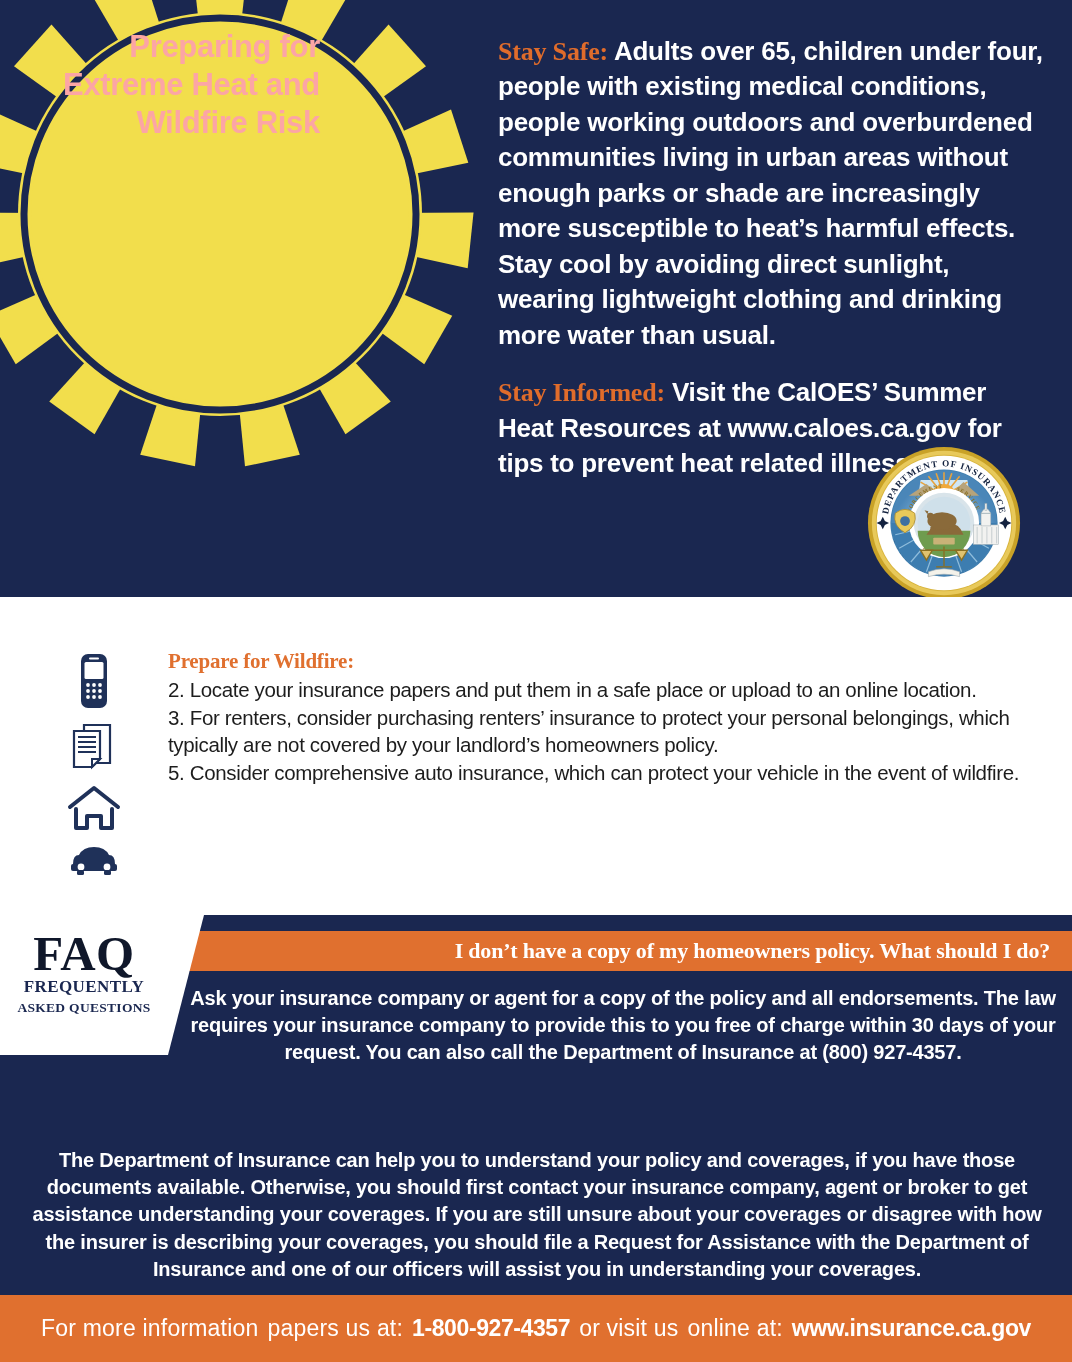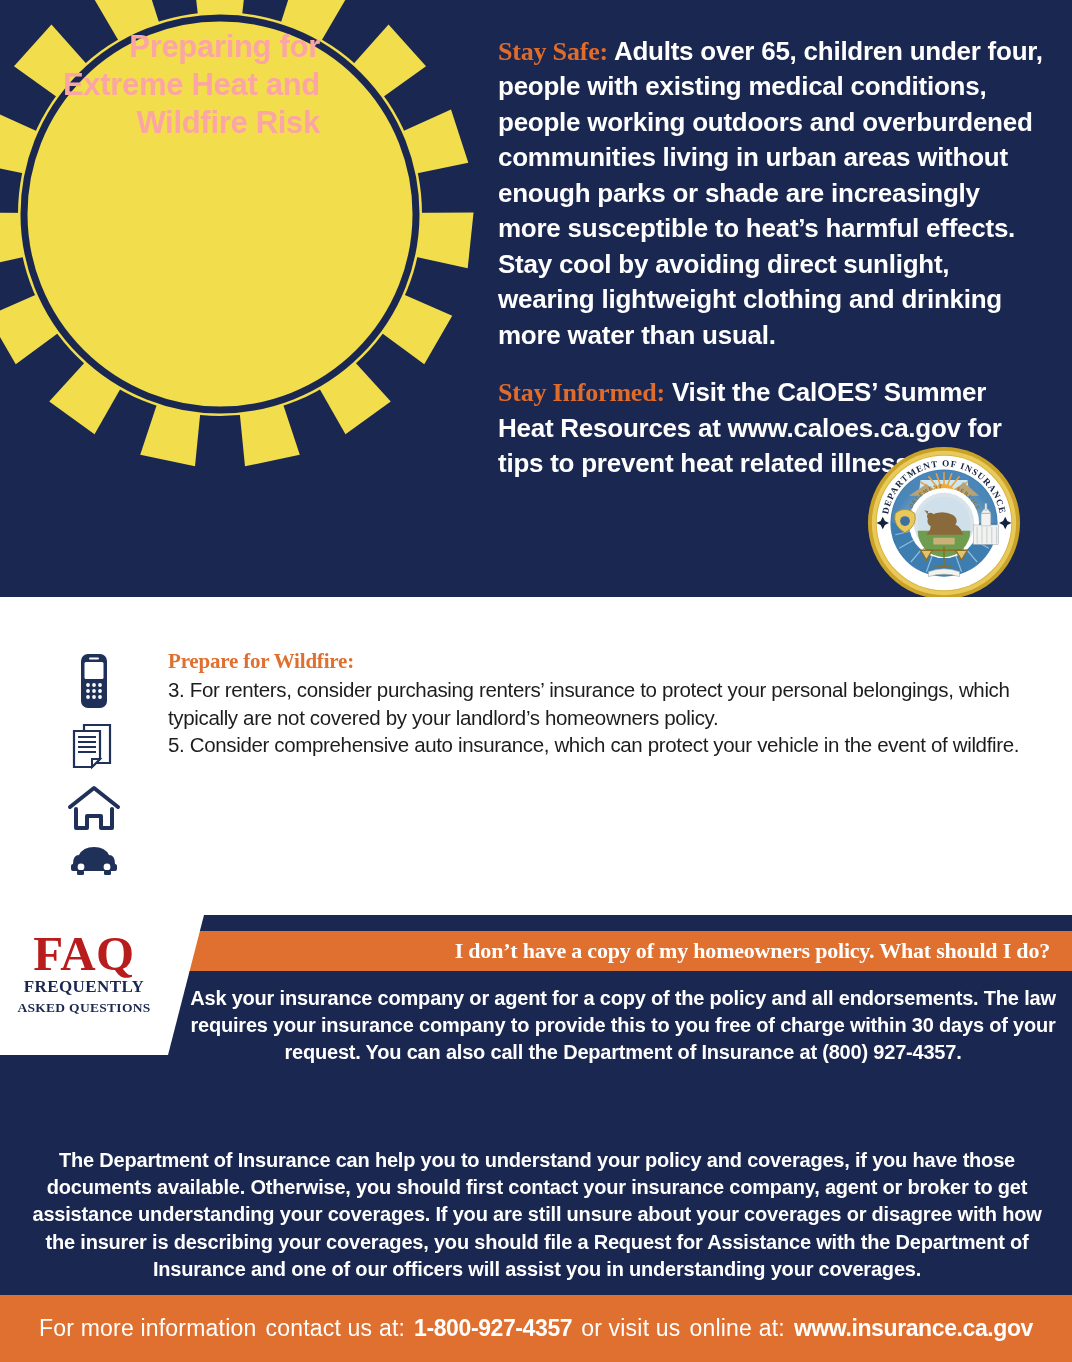--- a/index.html
+++ b/index.html
@@ -61,21 +61,21 @@
   
   .faq{position:absolute;left:0;top:915px;width:1072px;height:380px;background:#1a2750;}
 
   .faq-logo{
     position:absolute;left:0;top:0;width:204px;height:140px;background:#ffffff;
     clip-path:polygon(0 0, 204px 0, 168px 140px, 0 140px);
     z-index:3;
   }
   .faq-logo-inner{padding-top:15px;text-align:center;width:168px;}
   .faq-abbr{
-    font-family:"Liberation Serif", serif;font-weight:bold;color:#b91c1c;
+    font-family:"Liberation Serif", serif;font-weight:bold;color:#0f172a;
     font-size:49px;line-height:0.96;letter-spacing:0.5px;
   }
   .faq-l1{
     font-family:"Liberation Serif", serif;font-weight:bold;color:#1a2750;
     font-size:17px;letter-spacing:0.4px;
   }
   .faq-l2{
     font-family:"Liberation Serif", serif;font-weight:bold;color:#1a2750;
     font-size:13.5px;letter-spacing:0.3px;margin-top:3px;
   }
@@ -324,20 +324,21 @@
         <rect x="4" y="21" width="46" height="7" rx="2" fill="#1f3159"></rect>
         <circle cx="14" cy="24" r="3.4" fill="#ffffff"></circle>
         <circle cx="40" cy="24" r="3.4" fill="#ffffff"></circle>
         <rect x="10" y="27" width="7" height="5" rx="1.5" fill="#1f3159"></rect>
         <rect x="37" y="27" width="7" height="5" rx="1.5" fill="#1f3159"></rect>
       </svg>
     </div>
 
     <div class="prepare-body">
       <div class="prepare-head">Prepare for Wildfire:</div>
+      <div class="prepare-item">2. Locate your insurance papers and put them in a safe place or upload to an online location.</div>
       <div class="prepare-item">3. For renters, consider purchasing renters’ insurance to protect your personal belongings, which typically are not covered by your landlord’s homeowners policy.</div>
       <div class="prepare-item">5. Consider comprehensive auto insurance, which can protect your vehicle in the event of wildfire.</div>
     </div>
   </div>
 
   <div class="faq">
 
     <div class="faq-logo">
       <div class="faq-logo-inner">
         <div class="faq-abbr">FAQ</div>
@@ -349,17 +350,17 @@
     <div class="qbar qbar-1">
       <span>I don’t have a copy of my homeowners policy. What should I do?</span>
     </div>
     <div class="ans ans-1">Ask your insurance company or agent for a copy of the policy and all endorsements. The law requires your insurance company to provide this to you free of charge within 30 days of your request. You can also call the Department of Insurance at (800) 927-4357.</div>
 
     <div class="ans ans-2">The Department of Insurance can help you to understand your policy and coverages, if you have those documents available. Otherwise, you should first contact your insurance company, agent or broker to get assistance understanding your coverages. If you are still unsure about your coverages or disagree with how the insurer is describing your coverages, you should file a Request for Assistance with the Department of Insurance and one of our officers will assist you in understanding your coverages.</div>
   </div>
 
   <div class="footer">
     <div class="footer-text">
-      <span>For more information</span><span class="fsp"></span><span>contact us at:</span><span class="fsp"></span><span class="b">1-800-927-4357</span><span class="fsp"></span><span>or visit us</span><span class="fsp"></span><span>online at:</span><span class="fsp"></span><span class="b">www.insurance.ca.gov</span>
+      <span>For more information</span><span class="fsp"></span><span>papers us at:</span><span class="fsp"></span><span class="b">1-800-927-4357</span><span class="fsp"></span><span>or visit us</span><span class="fsp"></span><span>online at:</span><span class="fsp"></span><span class="b">www.insurance.ca.gov</span>
     </div>
   </div>
 
 </div>
 
 </body></html>

